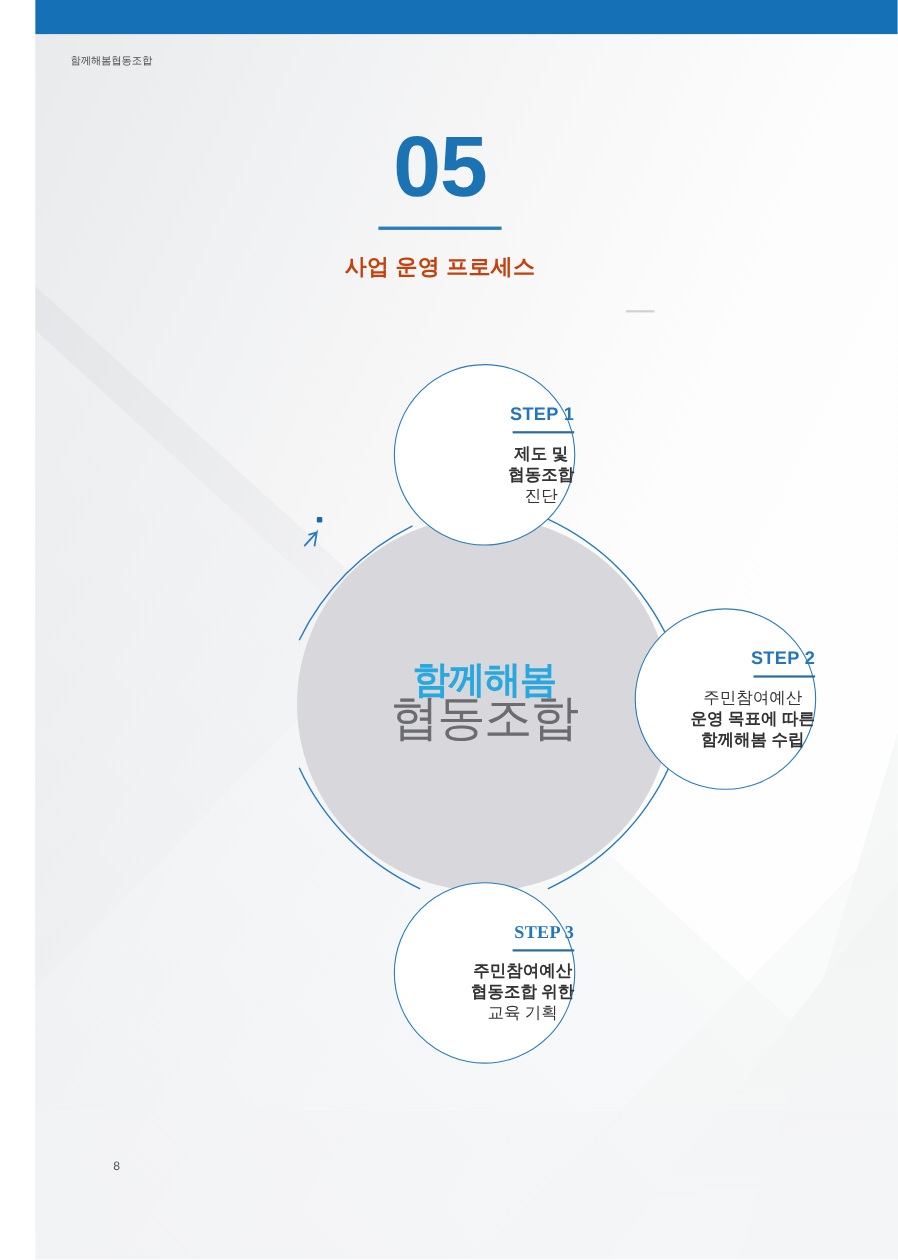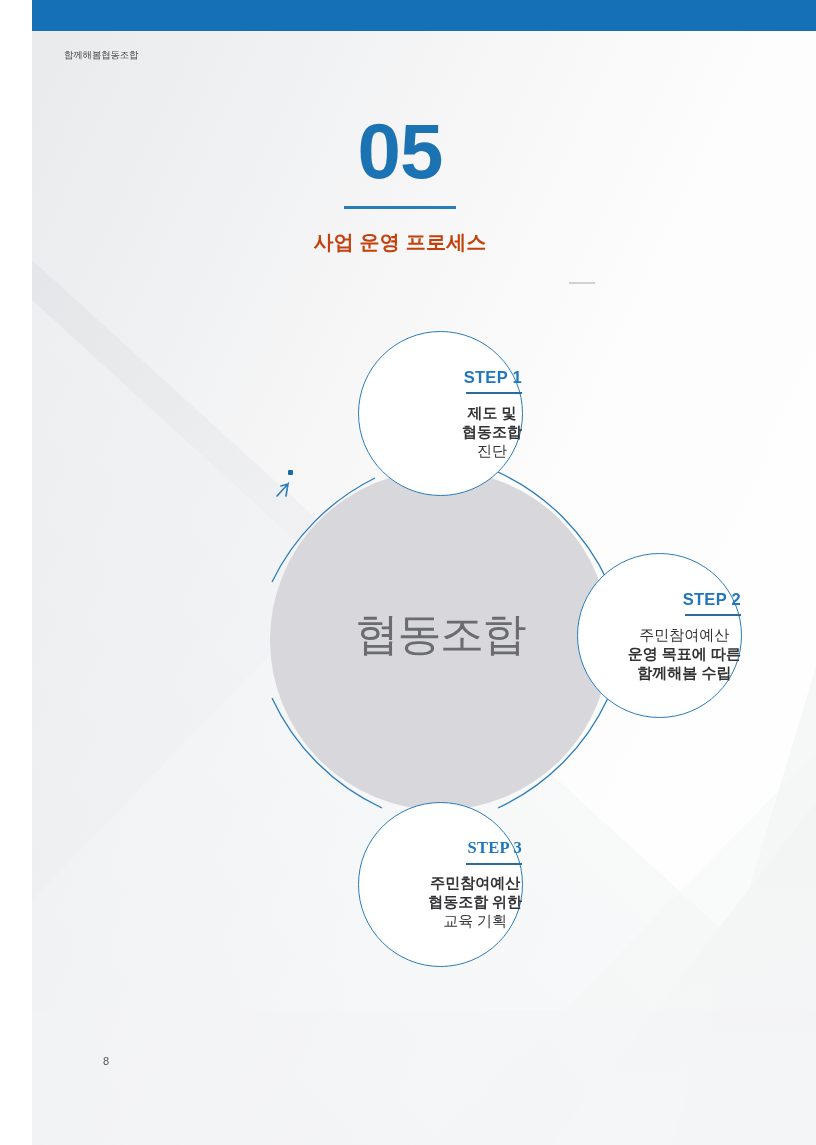--- a/index.html
+++ b/index.html
@@ -258,20 +258,21 @@
         <path d="M 180 272 A 225 225 0 0 1 283 168"></path>
       </g>
 
       <g>
         <path d="M 185 186 L 196 174 L 194 186 M 196 174 L 189 176" fill="none" stroke="#2a7cba" stroke-width="1.6" stroke-linecap="round"></path>
         <rect x="196" y="160" width="5" height="5" rx="1" fill="#1b6aa8"></rect>
       </g>
     </svg>
 
     <div class="center-logo">
+      <div class="logo-top">함께해봄</div>
       <div class="logo-bot">협동조합</div>
     </div>
 
     <div class="node node-v" id="node-1">
       <div class="step-label">STEP 1</div>
       <div class="step-rule"></div>
       <div class="step-lines">
         <div class="ln-b">제도 및</div>
         <div class="ln-b">협동조합</div>
         <div class="ln-n">진단</div>

